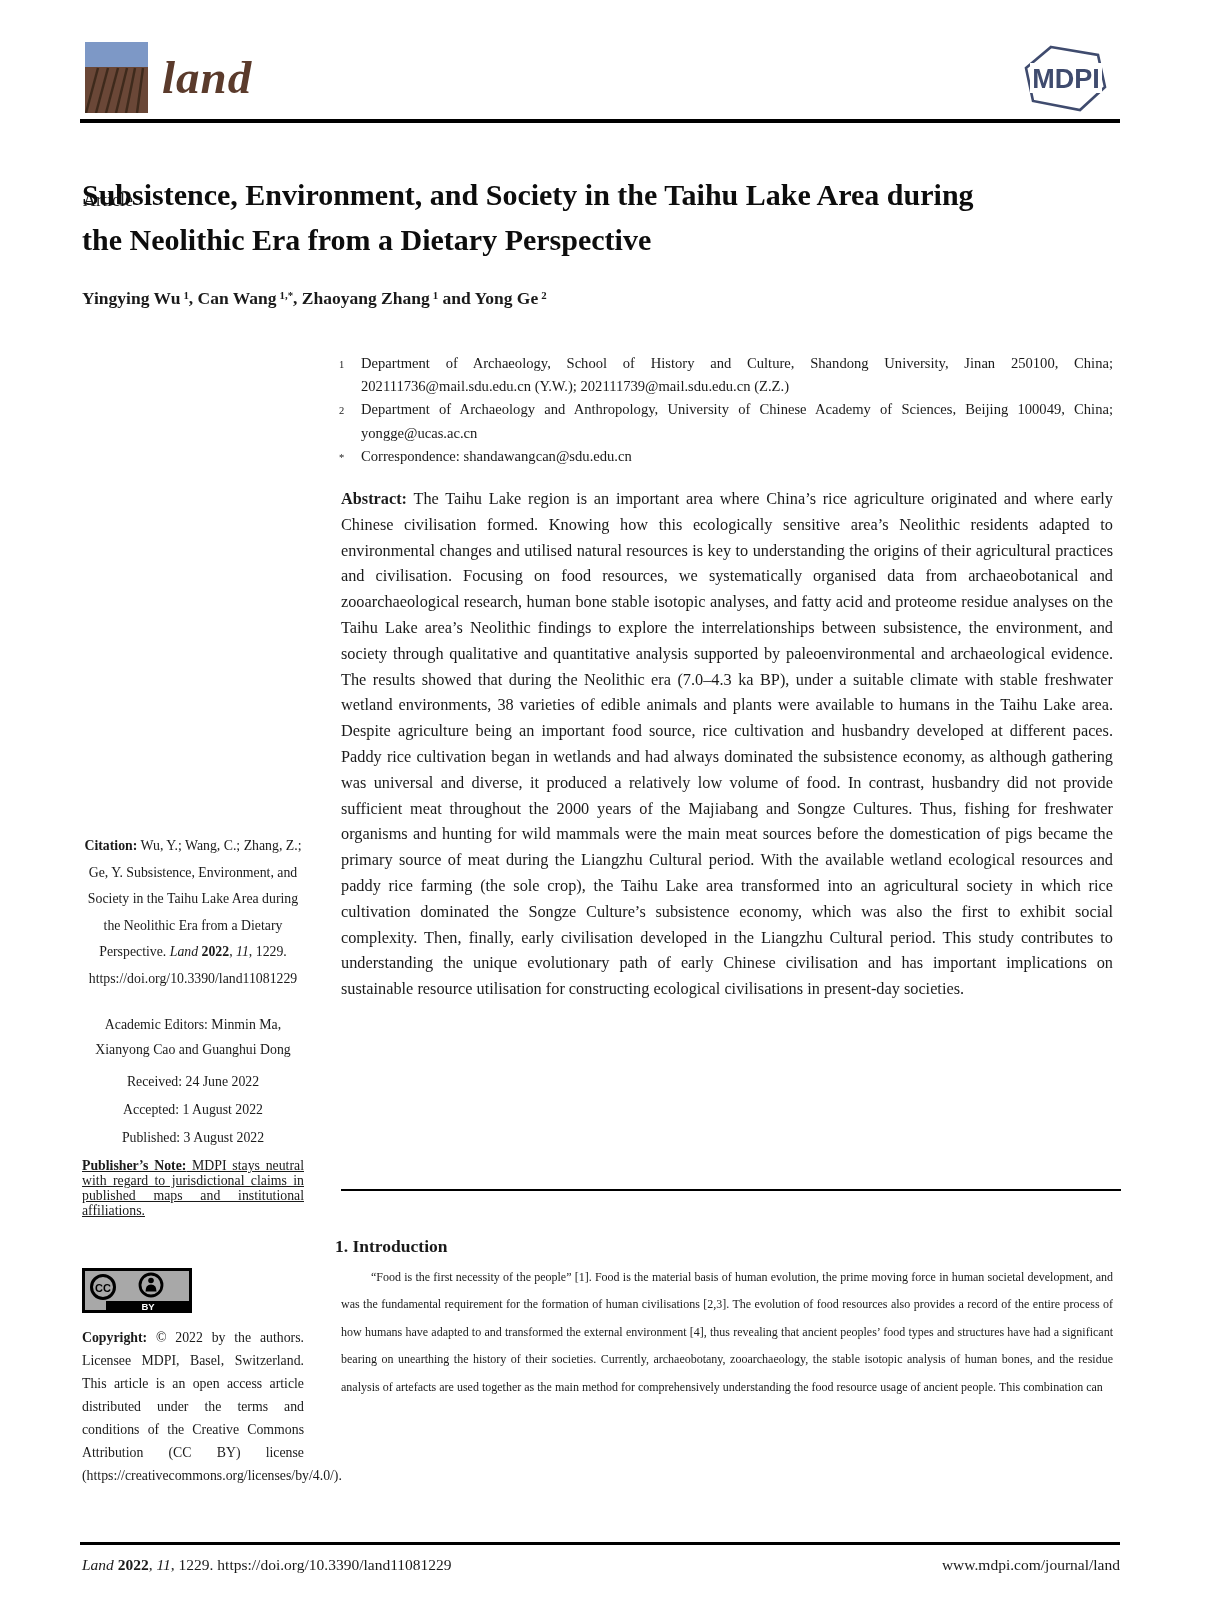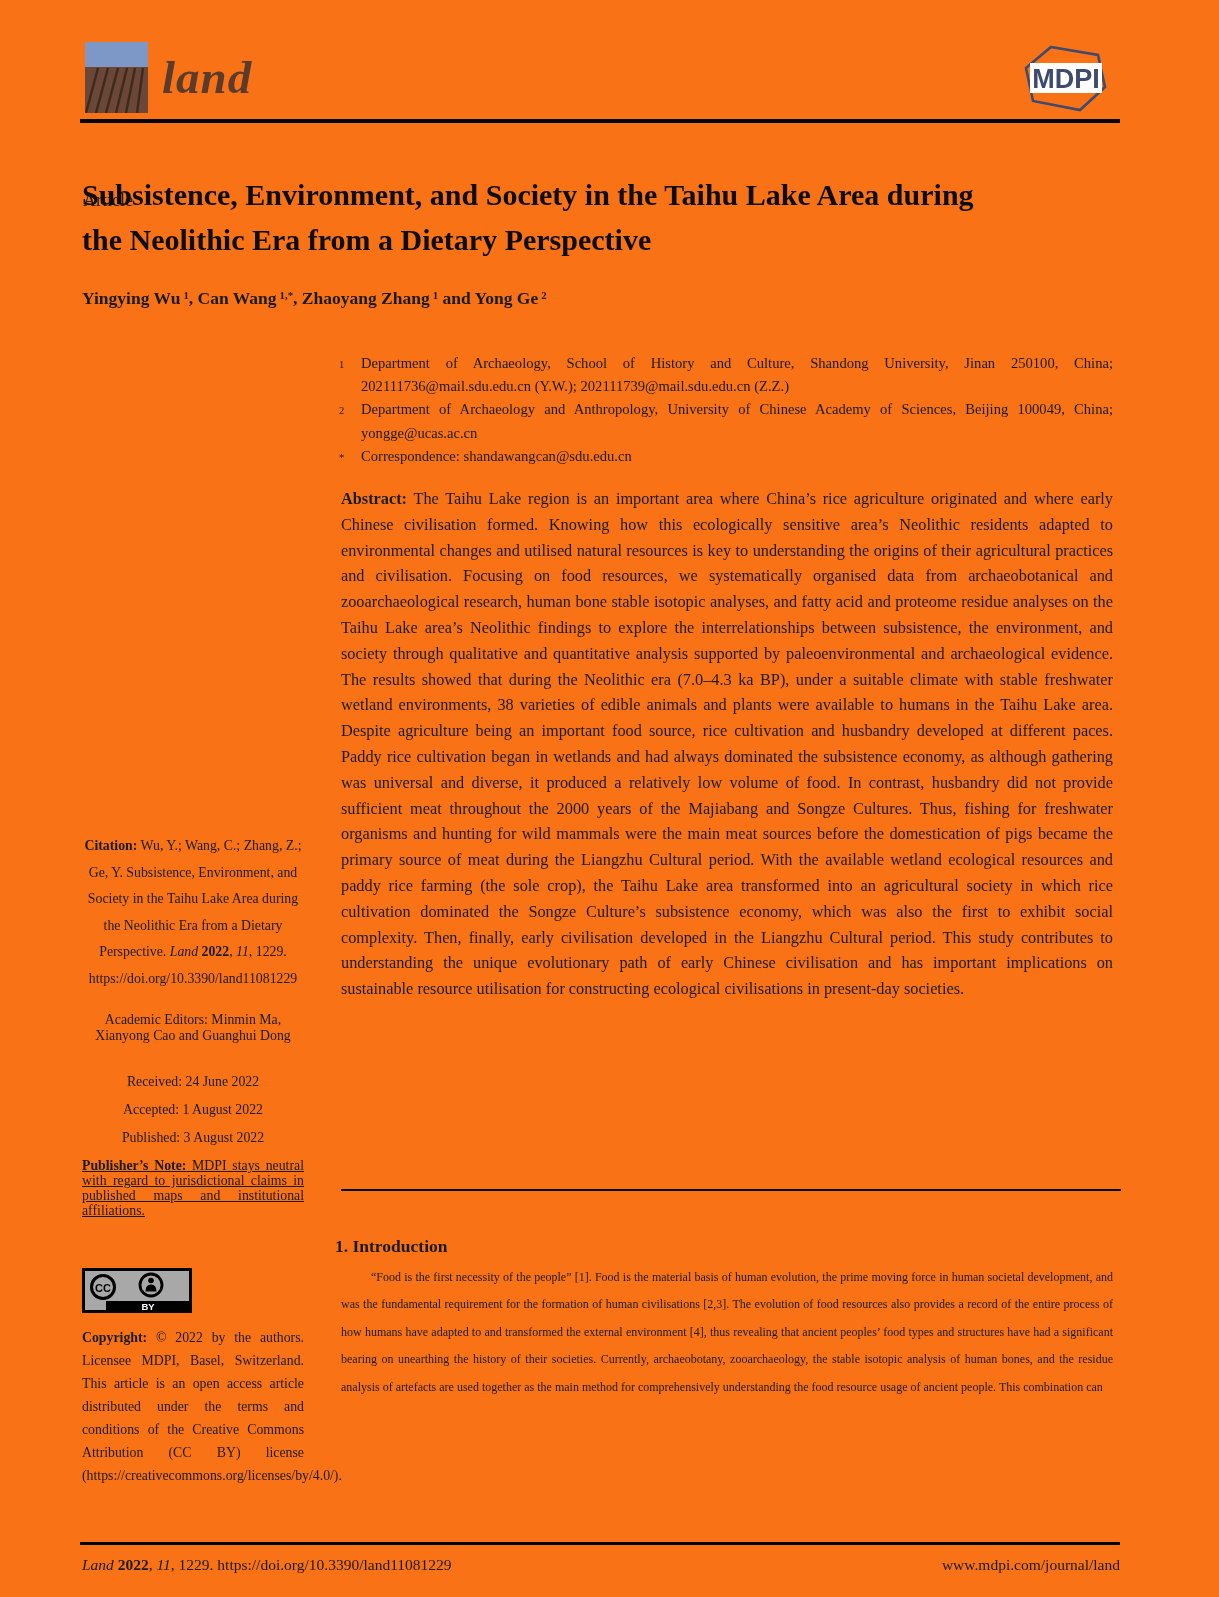--- a/index.html
+++ b/index.html
@@ -1,21 +1,21 @@
 <!DOCTYPE html>
 <html><head>
 <meta charset="utf-8">
 <style>
   * { margin: 0; padding: 0; box-sizing: border-box; }
   html, body { background: #888; }
   .page {
     position: relative;
     width: 1219px; height: 1597px;
     margin: 0 auto;
-    background: #f97316;
+    background: #ffffff;
     font-family: "Liberation Serif", "DejaVu Serif", serif;
     color: #1a1a1a;
     overflow: hidden;
   }
   
   .land-logo { position: absolute; left: 85px; top: 42px; display: flex; align-items: flex-start; }
   .land-word {
     font-style: italic; font-weight: bold; font-size: 47px; line-height: 71px;
     color: #5b3b2c; margin-left: 14px; letter-spacing: 1px;
   }
@@ -51,21 +51,21 @@
   .section-rule { position: absolute; left: 341px; top: 1189px; width: 780px; height: 1.5px; background: #000; }
   .section-heading { position: absolute; left: 335px; top: 1236px; font-size: 17.5px; font-weight: bold; }
   .intro-par {
     position: absolute; left: 341px; top: 1264px; width: 772px;
     font-size: 12px; line-height: 27.4px; text-align: justify; text-indent: 30px;
   }
 
   
   .sidebar-block { position: absolute; left: 82px; width: 222px; font-size: 13.8px; text-align: center; }
   .sb-citation { top: 833px; line-height: 26.6px; }
-  .sb-editors  { top: 1012px; line-height: 16px; }
+  .sb-editors  { top: 1012px; line-height: 25px; }
   .sb-dates    { top: 1068px; line-height: 28px; }
   .sb-pubnote  { top: 1158px; line-height: 15px; text-align: justify; text-decoration: underline; }
   .sb-copyright{ top: 1326px; line-height: 23px; text-align: justify; }
   .cc-badge { position: absolute; left: 82px; top: 1268px; }
 
   
   .footer-rule { position: absolute; left: 80px; top: 1542px; width: 1040px; height: 3px; background: #000; }
   .footer-row {
     position: absolute; left: 82px; top: 1556px; width: 1038px;
     display: flex; justify-content: space-between; font-size: 15.5px;

